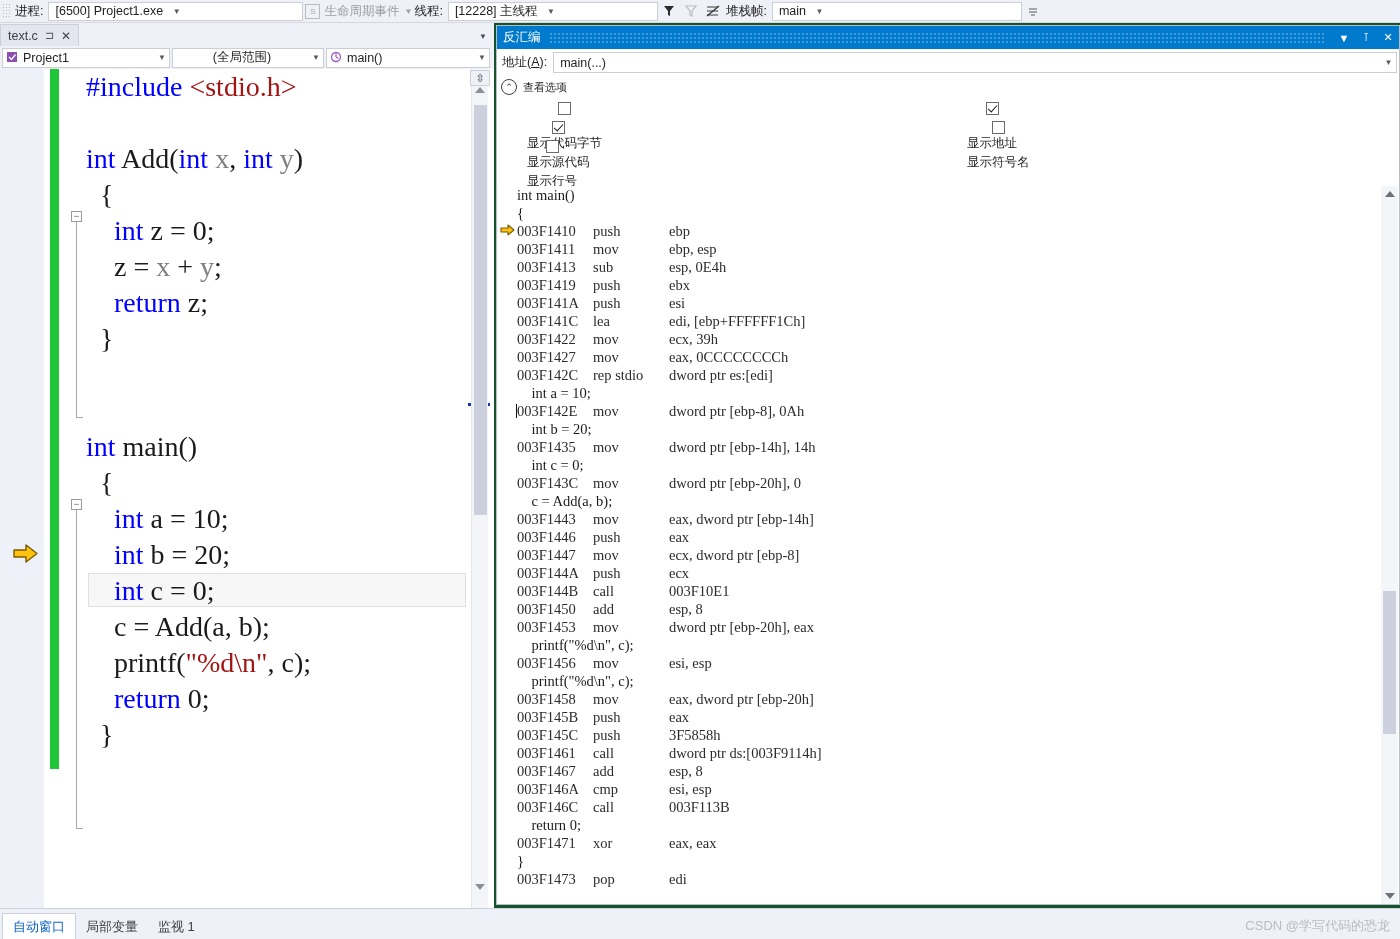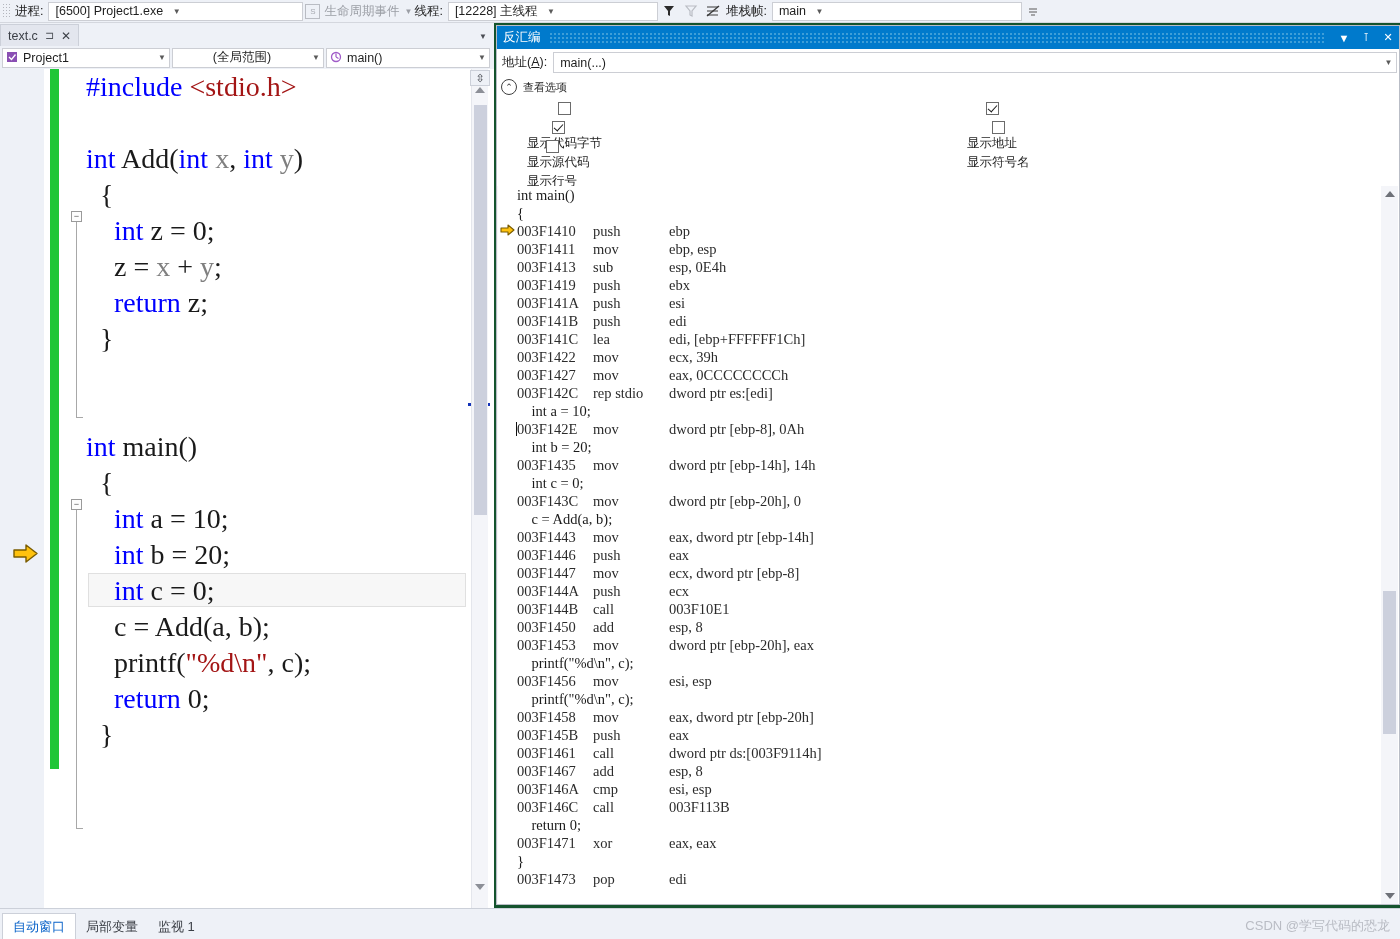--- a/index.html
+++ b/index.html
@@ -716,21 +716,20 @@
     <div class="disasm-body" id="disasm-lines">
         <div class="dl src"><span class="srctext">int main()</span></div>
         <div class="dl src"><span class="srctext">{</span></div>
         <div class="dl"><span class="marker"><svg width="15" height="14" viewBox="0 0 15 14">
               <path d="M1 5 L8 5 L8 2 L14 7 L8 12 L8 9 L1 9 Z" fill="#ffc20e" stroke="#7a5c00" stroke-width="1.1" stroke-linejoin="round"></path>
             </svg></span><span class="addr">003F1410</span><span class="mn">push</span><span class="ops">ebp</span></div>
         <div class="dl"><span class="addr">003F1411</span><span class="mn">mov</span><span class="ops">ebp, esp</span></div>
         <div class="dl"><span class="addr">003F1413</span><span class="mn">sub</span><span class="ops">esp, 0E4h</span></div>
         <div class="dl"><span class="addr">003F1419</span><span class="mn">push</span><span class="ops">ebx</span></div>
         <div class="dl"><span class="addr">003F141A</span><span class="mn">push</span><span class="ops">esi</span></div>
-        <div class="dl"><span class="addr">003F141B</span><span class="mn">push</span><span class="ops">edi</span></div>
         <div class="dl"><span class="addr">003F141C</span><span class="mn">lea</span><span class="ops">edi, [ebp+FFFFFF1Ch]</span></div>
         <div class="dl"><span class="addr">003F1422</span><span class="mn">mov</span><span class="ops">ecx, 39h</span></div>
         <div class="dl"><span class="addr">003F1427</span><span class="mn">mov</span><span class="ops">eax, 0CCCCCCCCh</span></div>
         <div class="dl"><span class="addr">003F142C</span><span class="mn">rep stdio</span><span class="ops">dword ptr es:[edi]</span></div>
         <div class="dl src"><span class="srctext">    int a = 10;</span></div>
         <div class="dl"><span class="caret"></span><span class="addr">003F142E</span><span class="mn">mov</span><span class="ops">dword ptr [ebp-8], 0Ah</span></div>
         <div class="dl src"><span class="srctext">    int b = 20;</span></div>
         <div class="dl"><span class="addr">003F1435</span><span class="mn">mov</span><span class="ops">dword ptr [ebp-14h], 14h</span></div>
         <div class="dl src"><span class="srctext">    int c = 0;</span></div>
         <div class="dl"><span class="addr">003F143C</span><span class="mn">mov</span><span class="ops">dword ptr [ebp-20h], 0</span></div>
@@ -740,20 +739,21 @@
         <div class="dl"><span class="addr">003F1447</span><span class="mn">mov</span><span class="ops">ecx, dword ptr [ebp-8]</span></div>
         <div class="dl"><span class="addr">003F144A</span><span class="mn">push</span><span class="ops">ecx</span></div>
         <div class="dl"><span class="addr">003F144B</span><span class="mn">call</span><span class="ops">003F10E1</span></div>
         <div class="dl"><span class="addr">003F1450</span><span class="mn">add</span><span class="ops">esp, 8</span></div>
         <div class="dl"><span class="addr">003F1453</span><span class="mn">mov</span><span class="ops">dword ptr [ebp-20h], eax</span></div>
         <div class="dl src"><span class="srctext">    printf("%d\n", c);</span></div>
         <div class="dl"><span class="addr">003F1456</span><span class="mn">mov</span><span class="ops">esi, esp</span></div>
         <div class="dl src"><span class="srctext">    printf("%d\n", c);</span></div>
         <div class="dl"><span class="addr">003F1458</span><span class="mn">mov</span><span class="ops">eax, dword ptr [ebp-20h]</span></div>
         <div class="dl"><span class="addr">003F145B</span><span class="mn">push</span><span class="ops">eax</span></div>
+        <div class="dl"><span class="addr">003F145C</span><span class="mn">push</span><span class="ops">3F5858h</span></div>
         <div class="dl"><span class="addr">003F1461</span><span class="mn">call</span><span class="ops">dword ptr ds:[003F9114h]</span></div>
         <div class="dl"><span class="addr">003F1467</span><span class="mn">add</span><span class="ops">esp, 8</span></div>
         <div class="dl"><span class="addr">003F146A</span><span class="mn">cmp</span><span class="ops">esi, esp</span></div>
         <div class="dl"><span class="addr">003F146C</span><span class="mn">call</span><span class="ops">003F113B</span></div>
         <div class="dl src"><span class="srctext">    return 0;</span></div>
         <div class="dl"><span class="addr">003F1471</span><span class="mn">xor</span><span class="ops">eax, eax</span></div>
         <div class="dl src"><span class="srctext">}</span></div>
         <div class="dl"><span class="addr">003F1473</span><span class="mn">pop</span><span class="ops">edi</span></div>
       </div>
 

